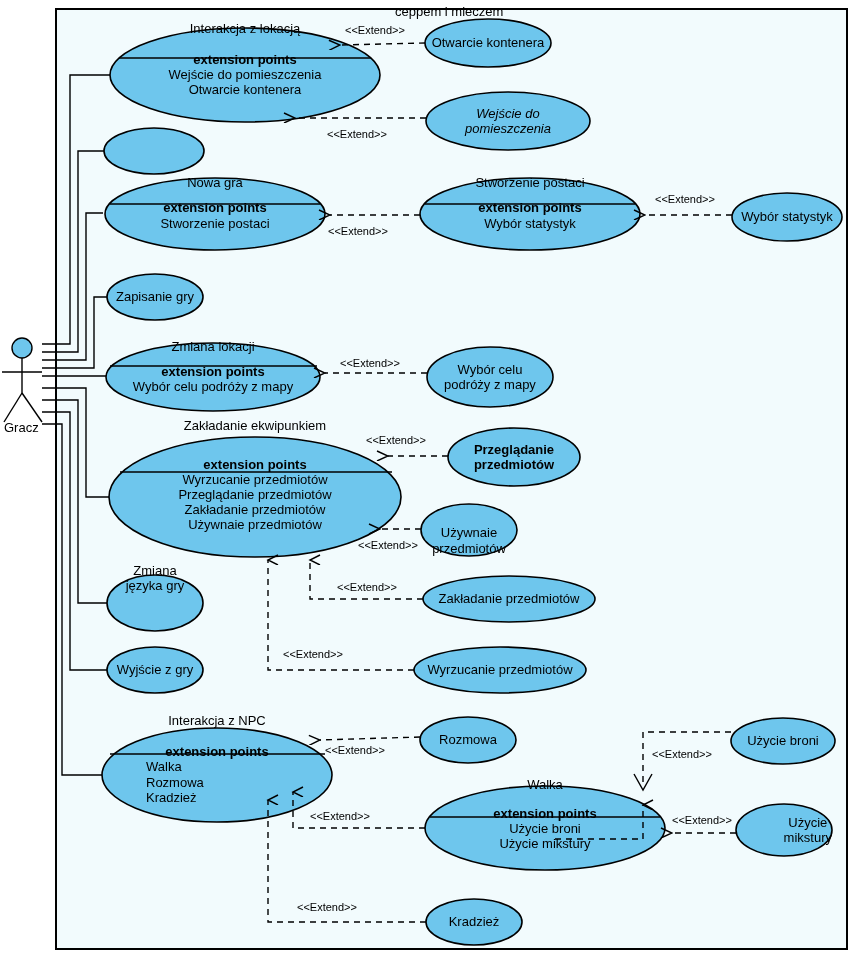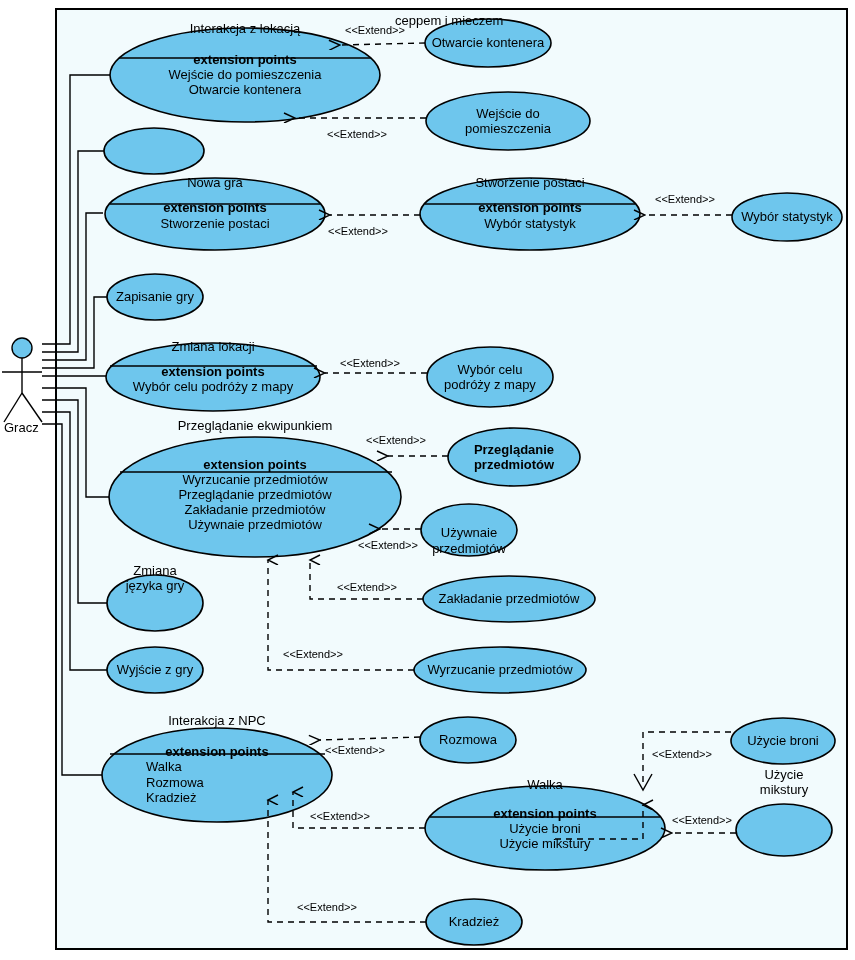--- a/index.html
+++ b/index.html
@@ -107,37 +107,37 @@
       <polyline points="731,741 643,741 643,775" marker-end="url(#openArrowUp)" transform="rotate(180 643 790)"></polyline>
       <line x1="736" y1="833" x2="672" y2="833" marker-end="url(#openArrow)"></line>
     </g>
 
     <g stroke="#000" stroke-width="1.4" fill="none" stroke-dasharray="6,5">
       <polyline points="731,732 643,732 643,785"></polyline>
       <path d="M634,774 L643,790 L652,774" fill="none" stroke="#000" stroke-width="1.4" stroke-dasharray="0"></path>
     </g>
   </svg>
 
-  <div class="diag-title" style="left:395px;top:13px;">ceppem i mieczem</div>
+  <div class="diag-title" style="left:395px;top:4px;">ceppem i mieczem</div>
 
   <div class="actor-lbl" style="left:4px;top:420px;">Gracz</div>
 
   <div class="uc" style="left:110px;top:28px;width:270px;height:94px;">
     <div class="lbl title-txt" style="position:relative;top:-32px;">Interakcja z lokacją</div>
     <div class="lbl ep-head" style="margin-top:-16px;">extension points</div>
     <div class="lbl ep-item">Wejście do pomieszczenia</div>
     <div class="lbl ep-item">Otwarcie kontenera</div>
   </div>
 
   <div class="uc" style="left:425px;top:19px;width:126px;height:48px;">
     <div class="lbl simple-lbl">Otwarcie kontenera</div>
   </div>
 
   <div class="uc" style="left:426px;top:92px;width:164px;height:58px;">
-    <div class="lbl simple-lbl" style="white-space:pre-line;">Wejście do
+    <div class="lbl simple-lbl" style="white-space:pre-line;font-style:italic;">Wejście do
 pomieszczenia</div>
   </div>
 
 
   <div class="uc" style="left:105px;top:178px;width:220px;height:72px;">
     <div class="lbl title-txt" style="position:relative;top:-22px;">Nowa gra</div>
     <div class="lbl ep-head" style="margin-top:-12px;">extension points</div>
     <div class="lbl ep-item">Stworzenie postaci</div>
   </div>
 
@@ -160,21 +160,21 @@
     <div class="lbl ep-head" style="margin-top:-11px;">extension points</div>
     <div class="lbl ep-item">Wybór celu podróży z mapy</div>
   </div>
 
   <div class="uc" style="left:427px;top:347px;width:126px;height:60px;">
     <div class="lbl simple-lbl" style="white-space:pre-line;">Wybór celu
 podróży z mapy</div>
   </div>
 
   <div class="uc" style="left:109px;top:437px;width:292px;height:120px;">
-    <div class="lbl title-txt" style="position:relative;top:-44px;">Przeglądanie ekwipunkiem</div>
+    <div class="lbl title-txt" style="position:relative;top:-44px;">Zakładanie ekwipunkiem</div>
     <div class="lbl ep-head" style="margin-top:-20px;">extension points</div>
     <div class="lbl ep-item">Wyrzucanie przedmiotów</div>
     <div class="lbl ep-item">Przeglądanie przedmiotów</div>
     <div class="lbl ep-item">Zakładanie przedmiotów</div>
     <div class="lbl ep-item">Używnaie przedmiotów</div>
   </div>
 
   <div class="uc" style="left:448px;top:428px;width:132px;height:58px;">
     <div class="lbl simple-lbl" style="white-space:pre-line;font-weight:bold;">Przeglądanie
 przedmiotów</div>
@@ -218,21 +218,21 @@
     <div class="lbl title-txt" style="position:relative;top:-28px;">Walka</div>
     <div class="lbl ep-head" style="margin-top:-14px;">extension points</div>
     <div class="lbl ep-item">Użycie broni</div>
     <div class="lbl ep-item">Użycie mikstury</div>
   </div>
 
   <div class="uc" style="left:731px;top:718px;width:104px;height:46px;">
     <div class="lbl simple-lbl">Użycie broni</div>
   </div>
 
-  <div class="uc" style="left:736px;top:756px;width:96px;height:52px;">
+  <div class="uc" style="left:736px;top:804px;width:96px;height:52px;align-items:flex-end;">
     <div class="lbl simple-lbl" style="white-space:pre-line;">Użycie
 mikstury</div>
   </div>
 
   <div class="uc" style="left:426px;top:899px;width:96px;height:46px;">
     <div class="lbl simple-lbl">Kradzież</div>
   </div>
 
   <div class="ext-lbl" style="left:345px;top:24px;">&lt;&lt;Extend&gt;&gt;</div>
   <div class="ext-lbl" style="left:327px;top:128px;">&lt;&lt;Extend&gt;&gt;</div>

